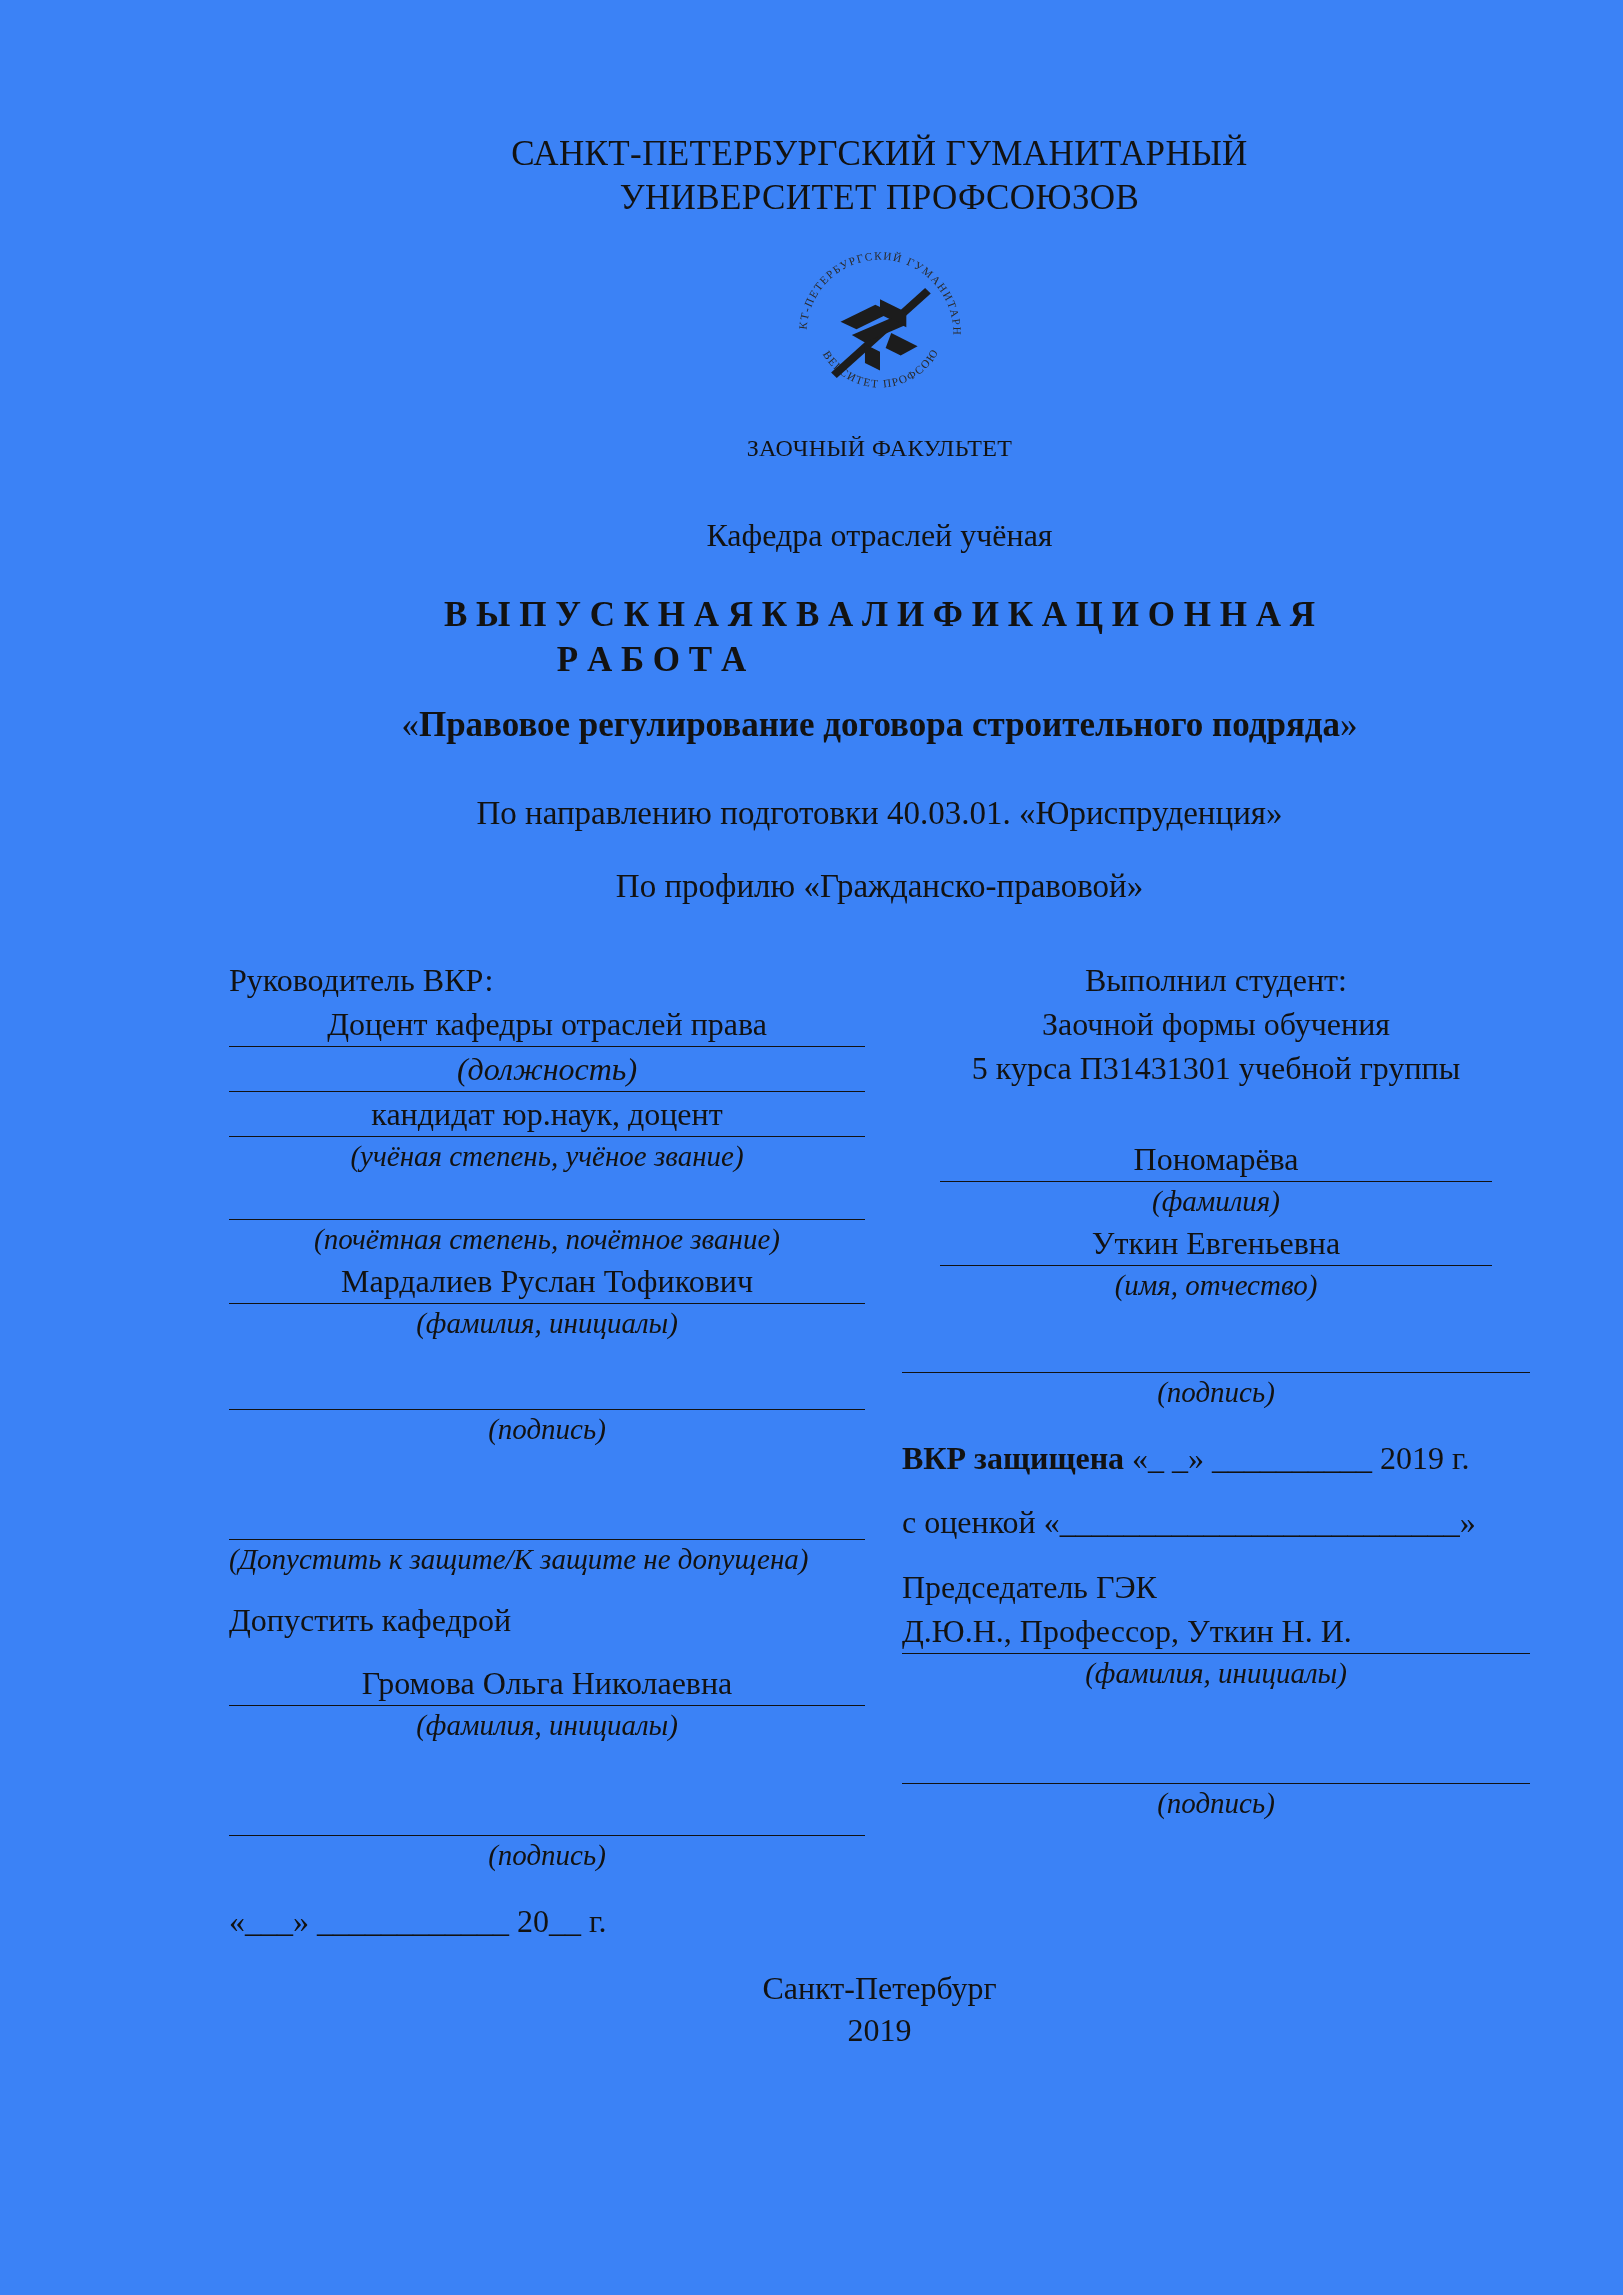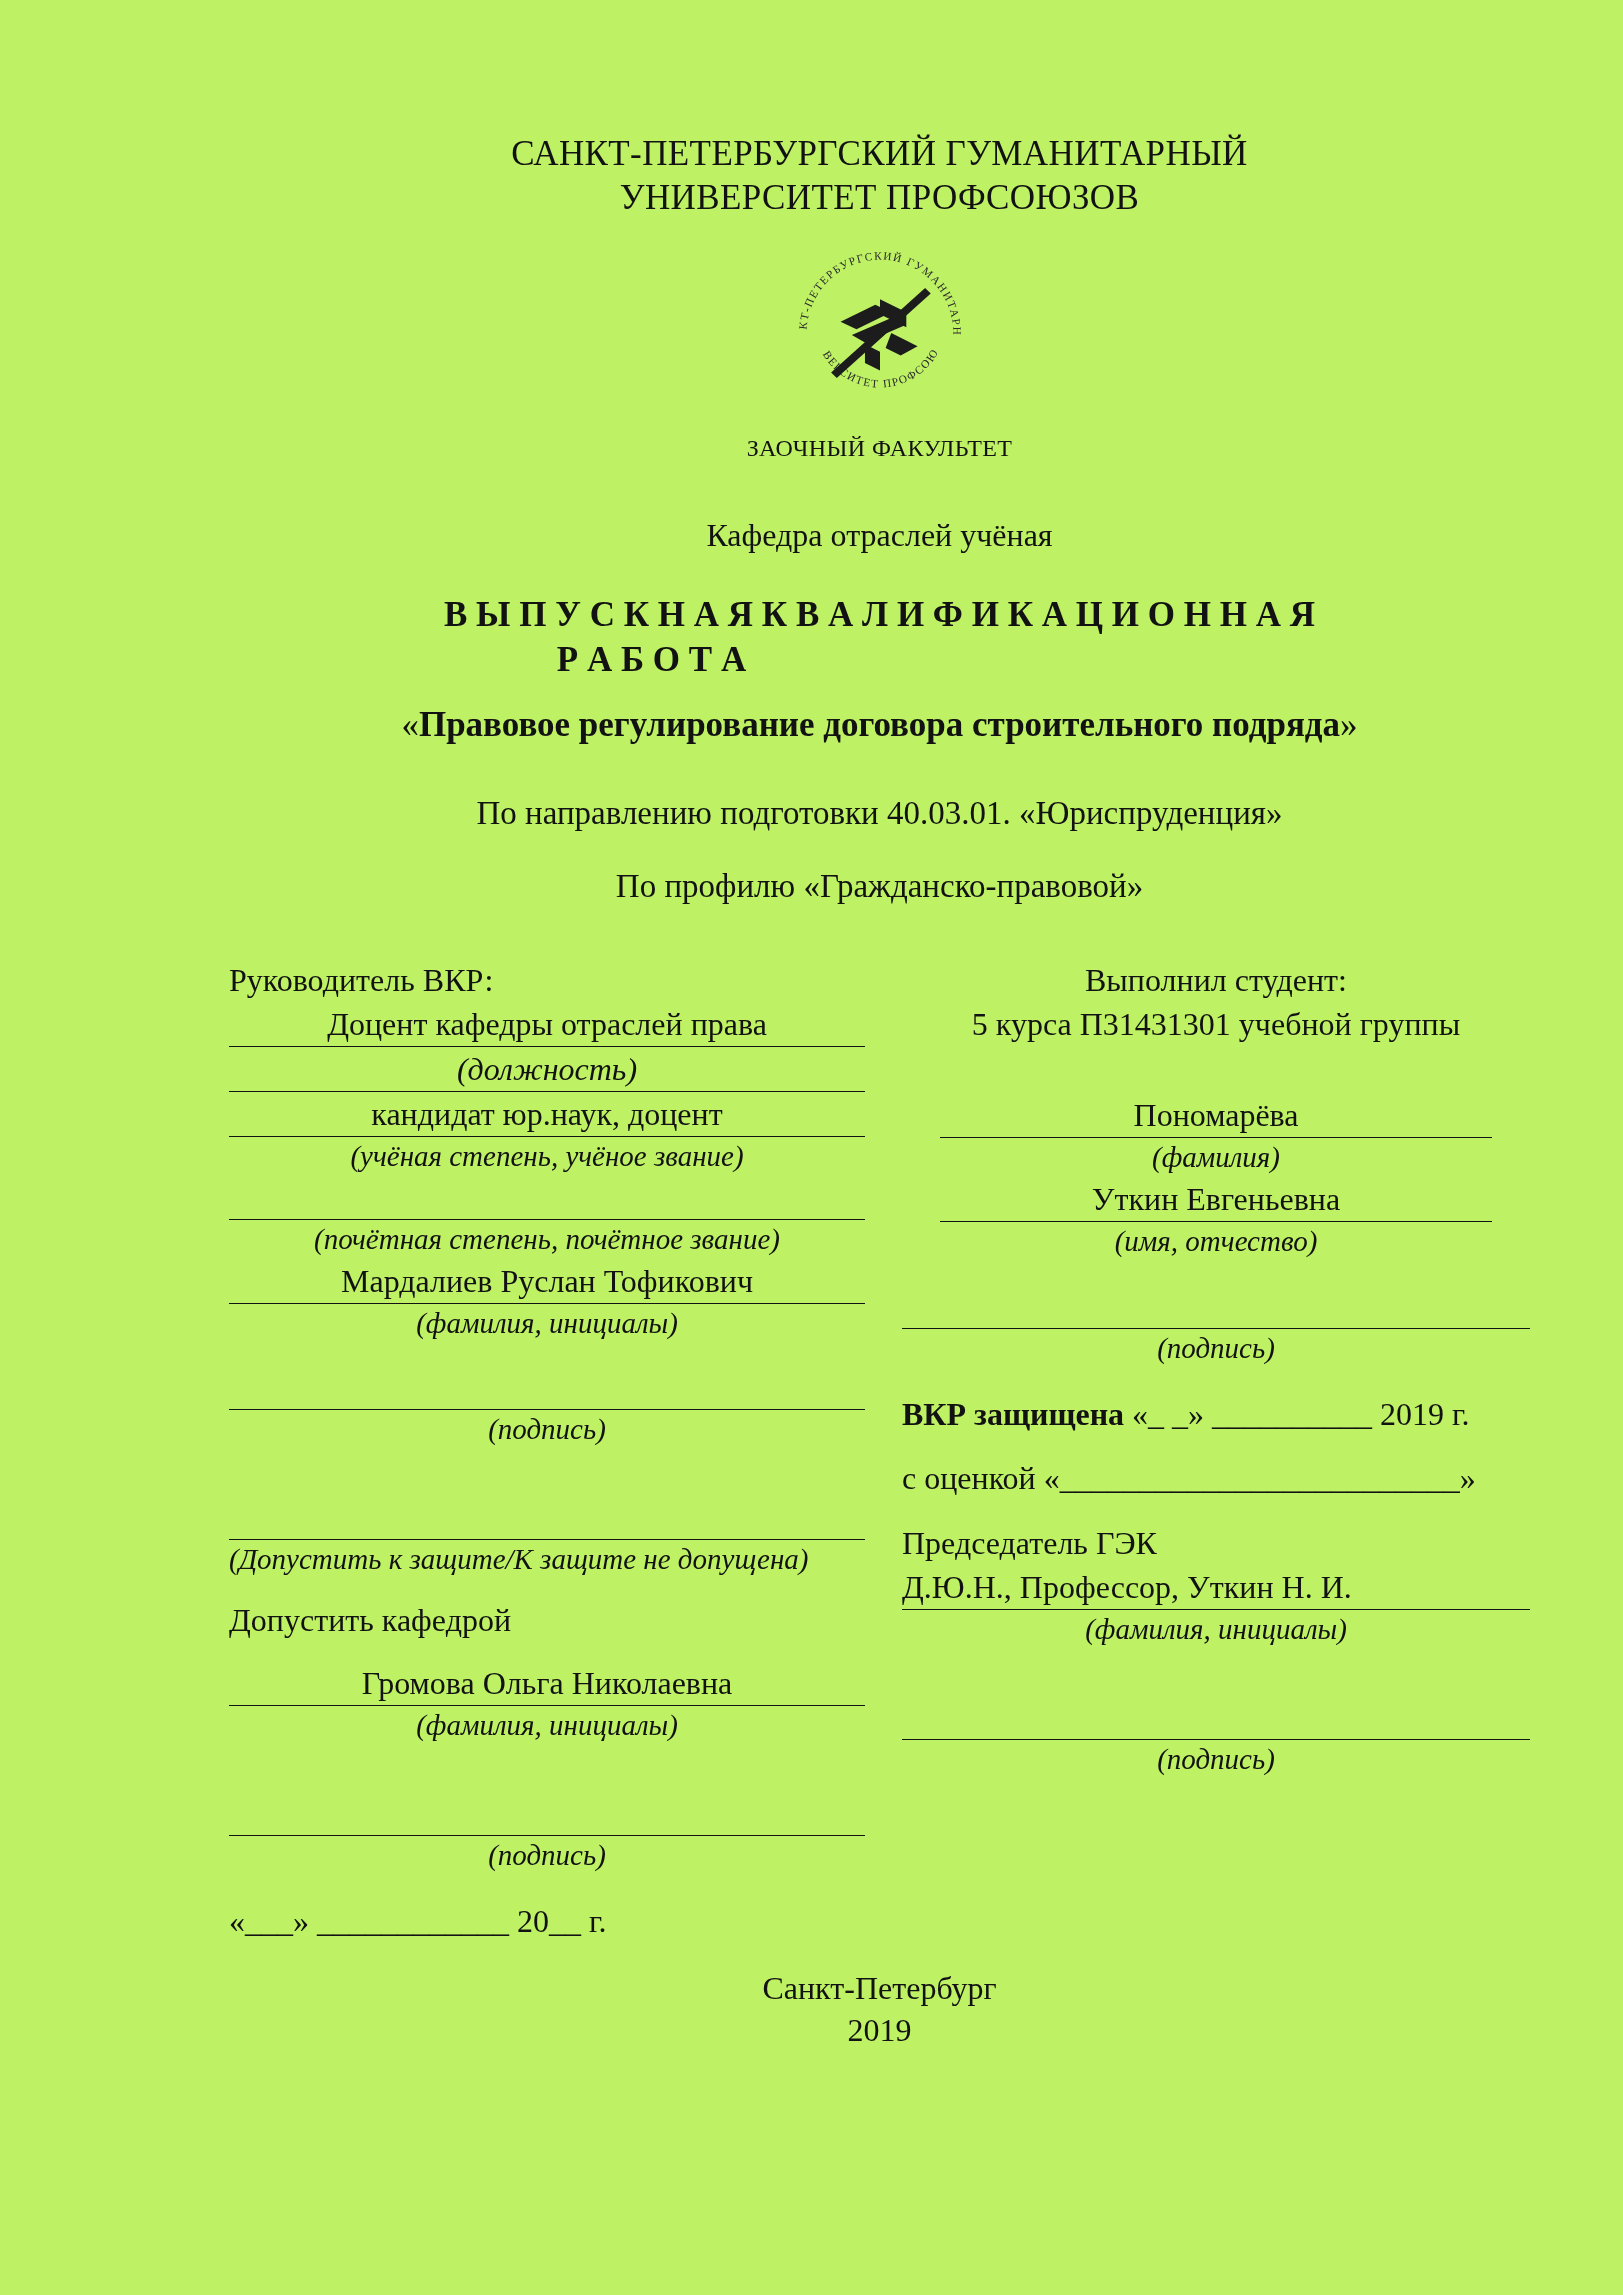--- a/index.html
+++ b/index.html
@@ -2,21 +2,21 @@
 <html lang="ru" style="font-size:12.6px"><head>
   <meta charset="utf-8">
   <style>
     * { box-sizing: border-box; }
     html, body { margin: 0; padding: 0; background: #ffffff; }
     .page {
       position: relative;
       width: 1623px;
       height: 2295px;
       padding: 132px 93px 0 229px;
-      background: #bef264;
+      background: #3b82f6;
       color: #121212;
       font-family: "Liberation Serif", "DejaVu Serif", serif;
       overflow: hidden;
     }
     .doc-header { text-align: center; }
     .uni-name { font-size: 35px; line-height: 1.25; letter-spacing: 0.4px; }
     .logo-wrap { margin-top: 19px; line-height: 0; }
     .logo-wrap svg { width: 188px; height: 188px; }
     .ring-text { font-family: "Liberation Serif", serif; font-size: 12px; letter-spacing: 1.5px; fill: #2a2a2a; }
     .faculty { font-size: 24px; margin-top: 6.3px; letter-spacing: 0.4px; line-height: 31px; }
@@ -125,20 +125,21 @@
       <div class="cap">(фамилия, инициалы)</div>
 
       <div class="row uline mt60"></div>
       <div class="cap">(подпись)</div>
 
       <div class="row left-align mt30">«___» ____________ 20__ г.</div>
     </div>
 
     <div class="col col-right">
       <div class="row center">Выполнил студент:</div>
+      <div class="row center">Заочной формы обучения</div>
       <div class="row center">5 курса П31431301 учебной группы</div>
 
       <div class="row uline inset mt60">Пономарёва</div>
       <div class="cap">(фамилия)</div>
       <div class="row uline inset">Уткин Евгеньевна</div>
       <div class="cap">(имя, отчество)</div>
 
       <div class="row uline mt40"></div>
       <div class="cap">(подпись)</div>
 

